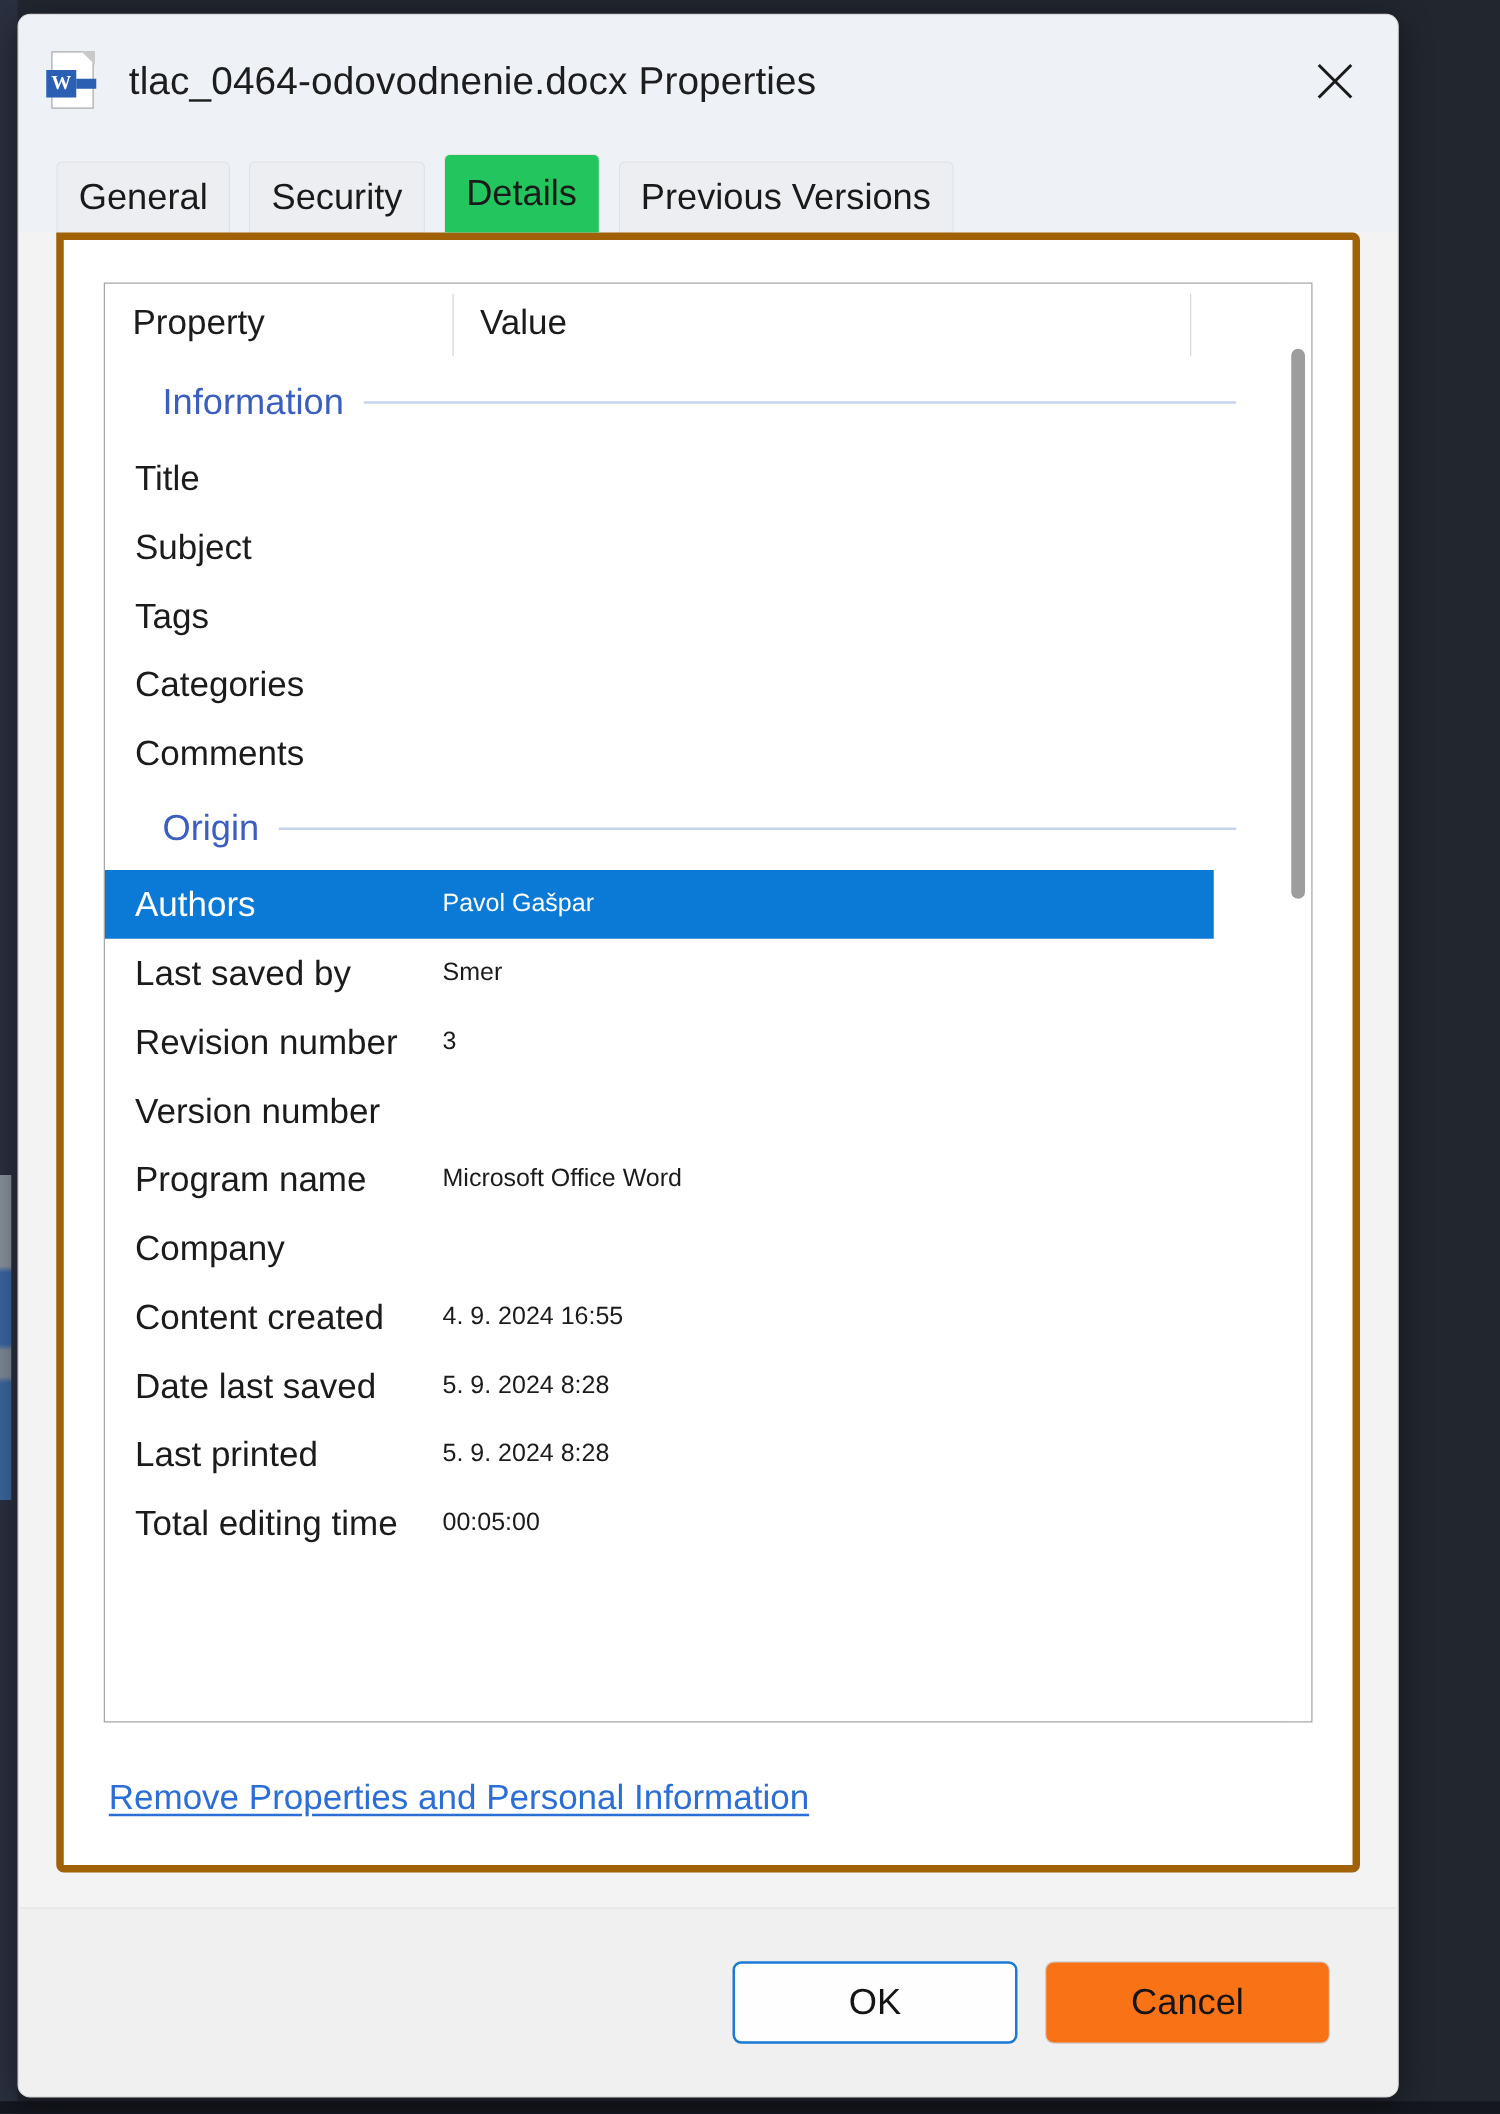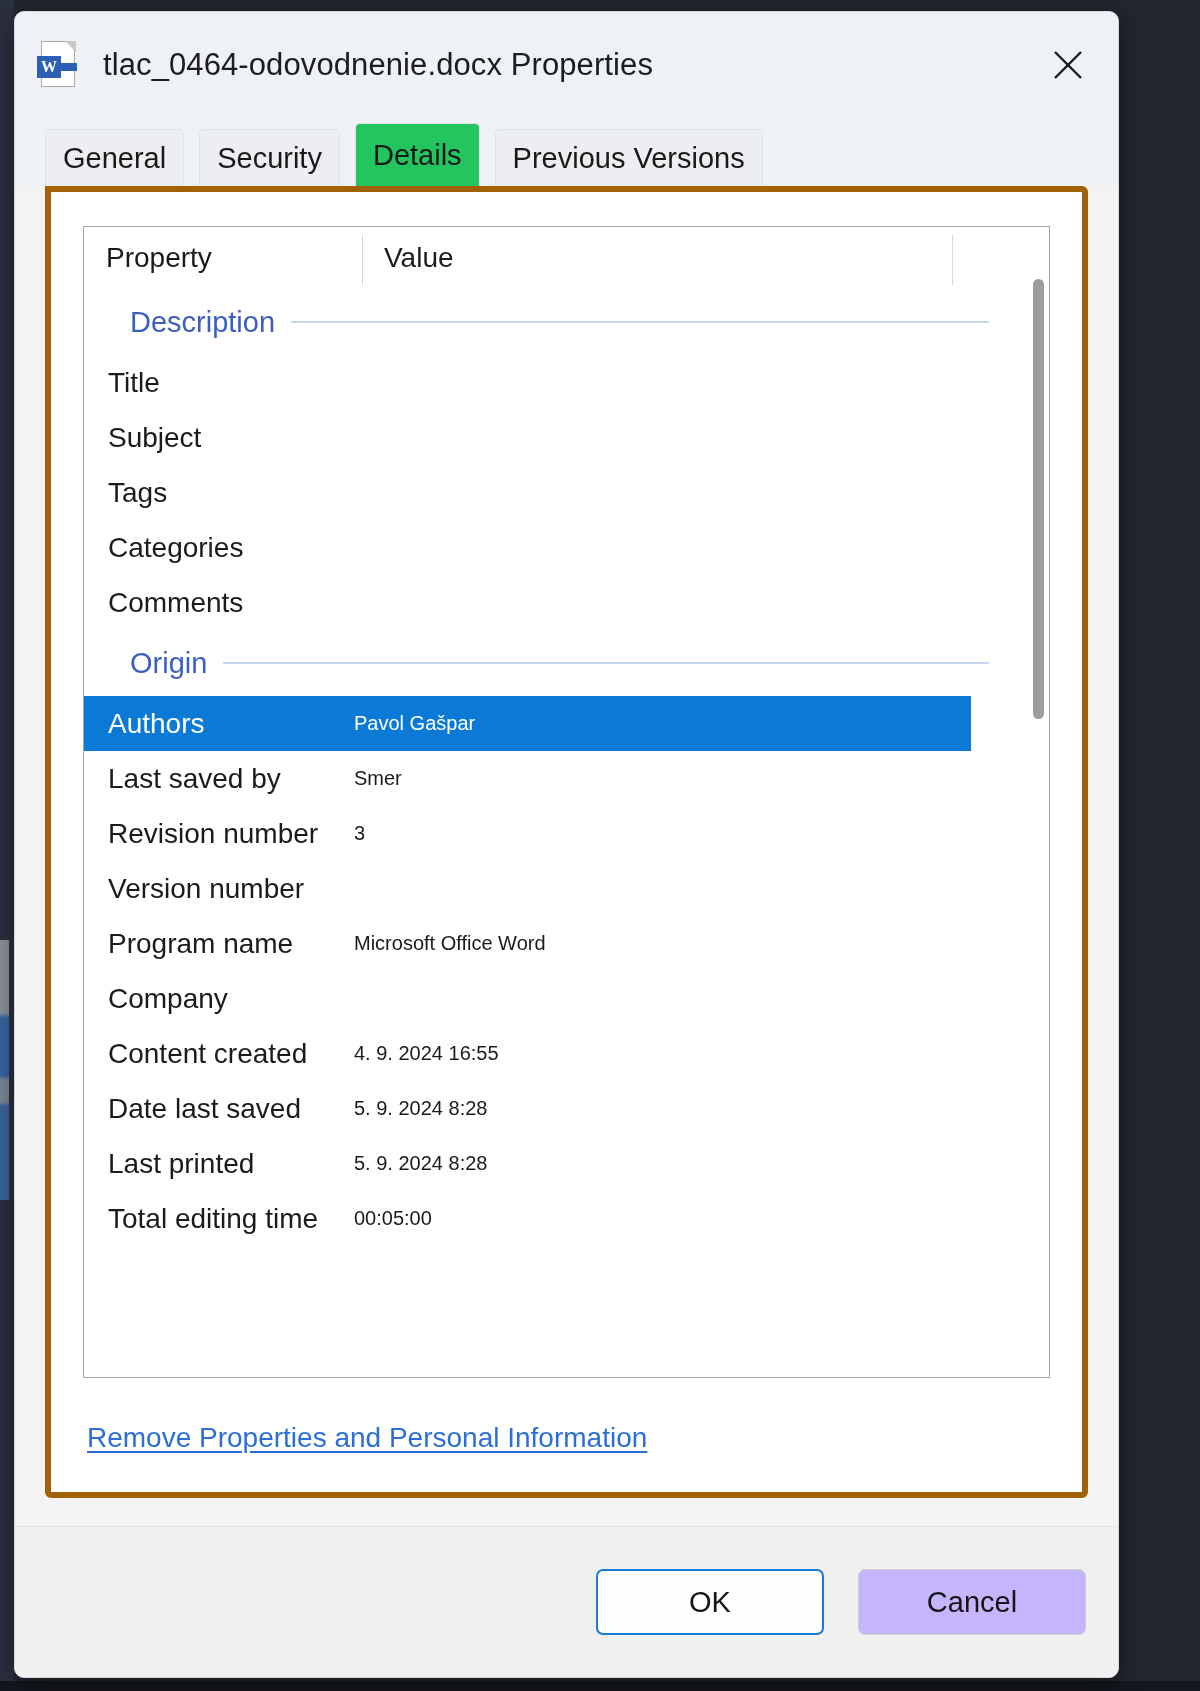--- a/index.html
+++ b/index.html
@@ -312,34 +312,34 @@
 
   
   .footer {
     flex: 0 0 auto;
     height: 150px;
     border-top: 1px solid #e4e4e4;
     background: #f0f0f0;
     display: flex;
     align-items: center;
     justify-content: flex-end;
-    gap: 34px;
-    padding: 0 32px 0 0;
+    gap: 22px;
+    padding: 0 54px 0 0;
     margin-top: 28px;
   }
   .btn {
     width: 228px;
     height: 66px;
     border-radius: 7px;
     font-size: 29px;
     display: flex;
     align-items: center;
     justify-content: center;
     box-sizing: border-box;
-    background: #c4b5fd;
+    background: #f97316;
     border: 1px solid #cfcfcf;
     color: #151515;
   }
   .btn.primary {
     border: 2px solid #1a7ad4;
     background: #fefefe;
   }
   .btn.disabled {
     color: #9b9b9b;
     background: #f4f4f4;
@@ -389,21 +389,21 @@
       <div class="list-inner">
 
         <div class="list-header">
           <div class="hcell prop">Property</div>
           <div class="hcell val">Value</div>
           <div class="hsep" style="left:278px;"></div>
           <div class="hsep" style="left:868px;"></div>
         </div>
 
         <div class="group">
-          <div class="group-label">Description</div>
+          <div class="group-label">Information</div>
           <div class="group-rule"></div>
         </div>
 
         <div class="row">
           <div class="cell-prop">Title</div>
           <div class="cell-val"></div>
         </div>
         <div class="row">
           <div class="cell-prop">Subject</div>
           <div class="cell-val"></div>

